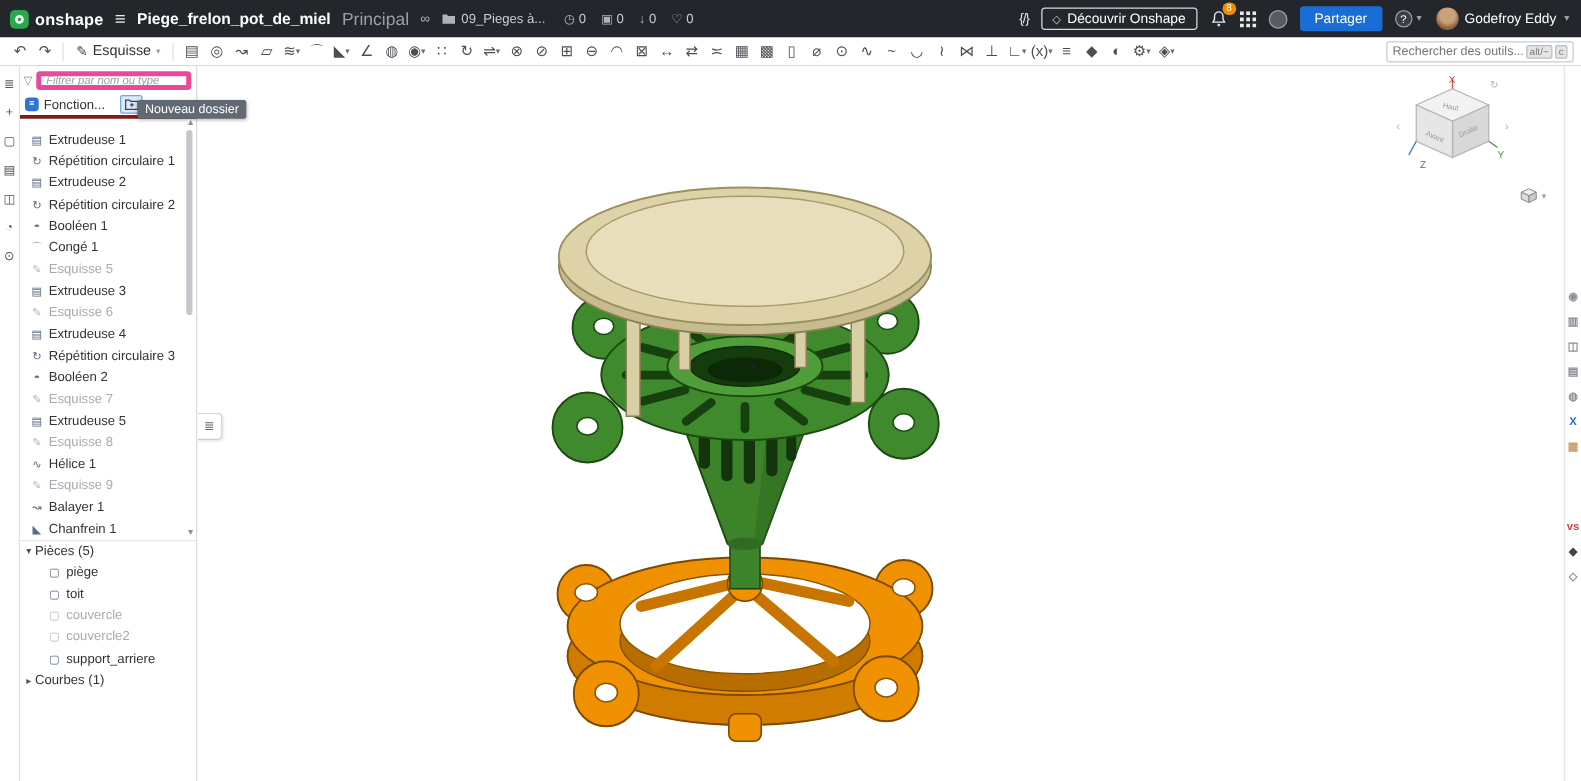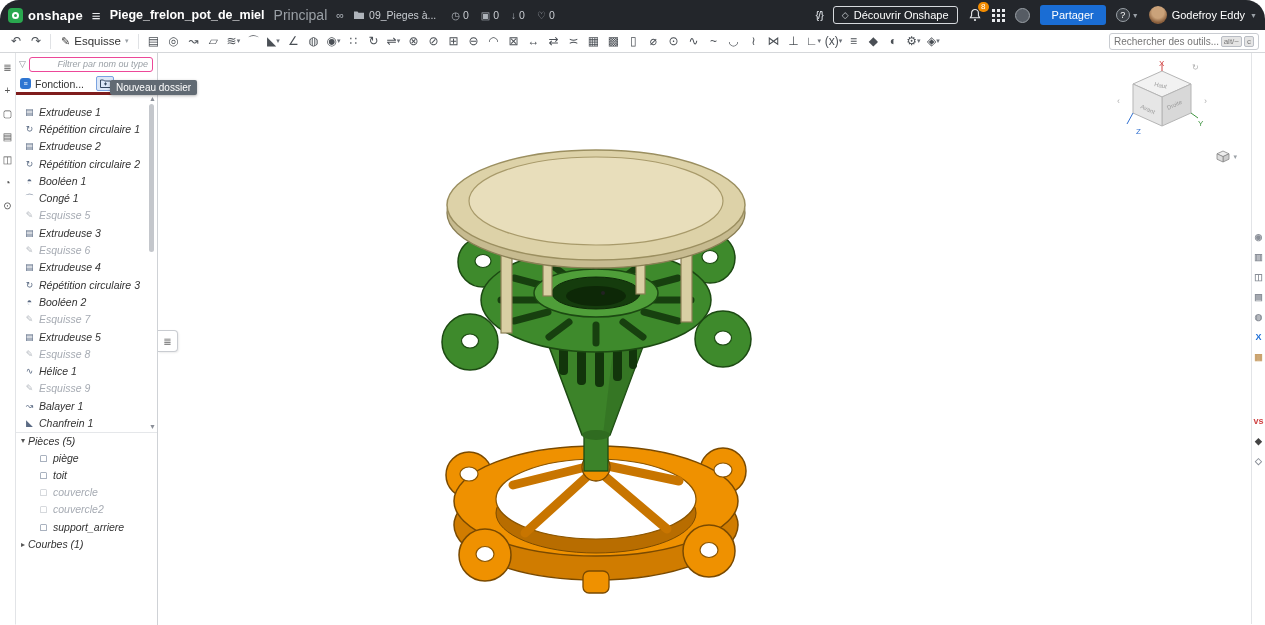--- a/index.html
+++ b/index.html
@@ -1,17 +1,17 @@
 <!DOCTYPE html>
 <html><head>
 <meta charset="utf-8">
 <style>
   * { margin:0; padding:0; box-sizing:border-box; }
   html,body { width:1265px; height:625px; font-family:"Liberation Sans", sans-serif; }
-  .app { position:relative; width:1265px; height:625px; overflow:hidden; background:#fff;border-radius:19px; }
+  .app { position:relative; width:1265px; height:625px; overflow:hidden; background:#fff; }
 
   
   .topbar { position:absolute; top:0; left:0; right:0; height:30px; background:#23262b; color:#fff;
             display:flex; align-items:center; padding:0 8px; font-size:11px; }
   .tb-left { display:flex; align-items:center; gap:9px; flex:1; min-width:0; }
   .tb-right { display:flex; align-items:center; gap:10px; }
   .logo { display:flex; align-items:center; gap:5px; }
   .logo-mark { width:15px; height:15px; border-radius:4px; background:#2aa84f; position:relative; }
   .logo-mark::after { content:""; position:absolute; inset:4px; border:2px solid #fff; border-radius:50%; }
   .logo-text { font-size:13px; font-weight:bold; letter-spacing:.2px; }
@@ -65,39 +65,39 @@
                 border-right:1px solid #e2e4e7; display:flex; flex-direction:column; align-items:center;
                 gap:11px; padding-top:8px; }
   .ls-ic { width:12px; height:12px; display:flex; align-items:center; justify-content:center;
            font-size:10px; color:#555; cursor:pointer; }
 
   
   .feature-panel { position:absolute; left:16px; top:53px; bottom:0; width:142px; background:#fff;
                    border-right:1px solid #cfd2d6; font-size:10.5px; }
   .filter-row { height:22px; display:flex; align-items:center; gap:3px; padding:0 4px 0 3px; }
   .funnel { color:#8a8f98; font-size:9px; }
-  .filter-row input { flex:1; height:15px; border:1px solid #ec4899; border-radius:3px; font-size:9px;
+  .filter-row input { flex:1; height:15px; border:4px solid #ec4899; border-radius:3px; font-size:9px;
                       padding:0 4px; font-style:italic; color:#555; outline:none; width:100px;
-                      font-family:"Liberation Sans",sans-serif;text-align:right; }
+                      font-family:"Liberation Sans",sans-serif; }
   .filter-row input::placeholder { color:#9aa0a6; font-style:italic; }
   .tab-row { height:20px; display:flex; align-items:center; gap:4px; padding:0 4px; border-bottom:3px solid #7f1d1d; }
   .tab-ic { width:11px; height:11px; border-radius:3px; background:#2f76d2; color:#fff; font-size:7px;
             display:flex; align-items:center; justify-content:center; }
   .tab-label { color:#333; font-size:10.5px; }
   .nf-btn { margin-left:8px; width:18px; height:15px; background:#dce7f7; border:1px solid #7aa3e0;
             border-radius:2px; display:flex; align-items:center; justify-content:center; cursor:pointer; }
   .tooltip { position:absolute; left:94px; top:27px; background:#616a73; color:#fff; font-size:10px;
              padding:2px 6px; border-radius:2px; white-space:nowrap; z-index:60;
              box-shadow:0 1px 3px rgba(0,0,0,.3); }
   .feat-list { margin-top:8px; }
   .feat-row, .part-row, .sec-row { height:17.3px; display:flex; align-items:center; gap:4px;
                                    padding-left:8px; color:#333; cursor:pointer; white-space:nowrap; overflow:hidden; }
   .part-row { padding-left:22px; }
   .f-ic { width:11px; font-size:9px; color:#5b6b84; text-align:center; flex:none; }
-  .f-lb { font-size:10.5px;font-style:italic; }
+  .f-lb { font-size:10.5px; }
   .suppressed .f-lb { color:#a6abb3; }
   .suppressed .f-ic { color:#b3b8bf; }
   .sec-row { padding-left:5px; gap:3px; }
   .sec-row .caret { color:#555; font-size:8px; }
   .sec-row.first { border-top:1px solid #e5e7ea; }
   .scroll-up, .scroll-down { position:absolute; right:1px; font-size:7px; color:#8a8f98; }
   .scroll-up { top:42px; }
   .scroll-down { top:370px; }
   .scroll-thumb { position:absolute; right:3px; top:51px; height:148px; width:5px; background:#c4c7cc; border-radius:3px; }
 

